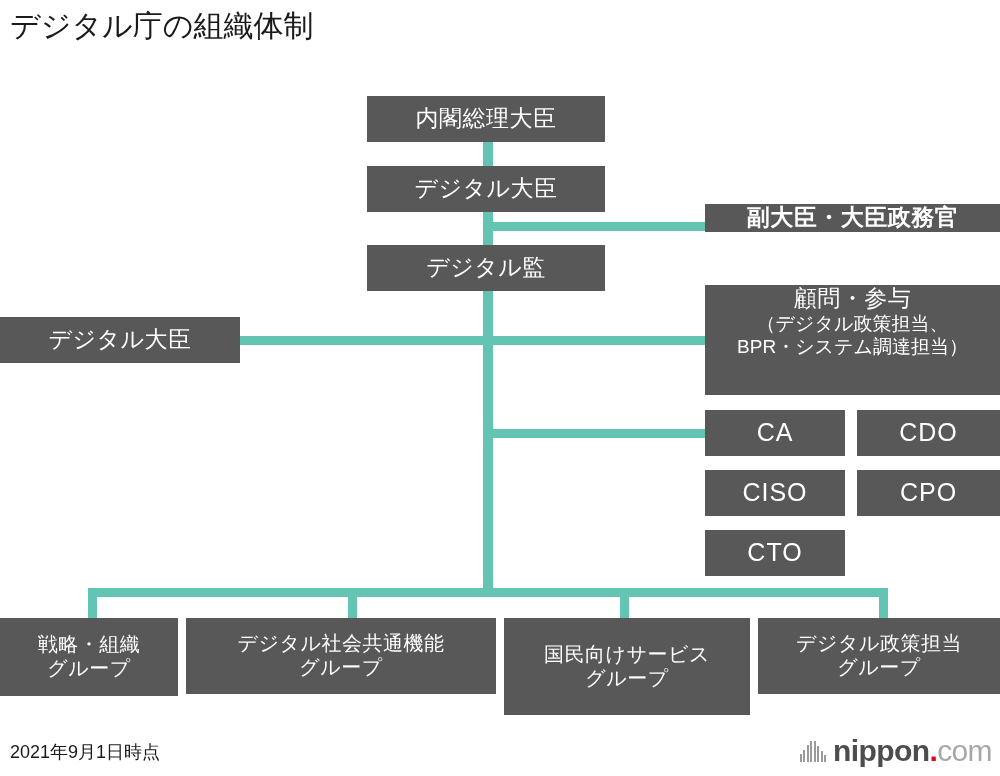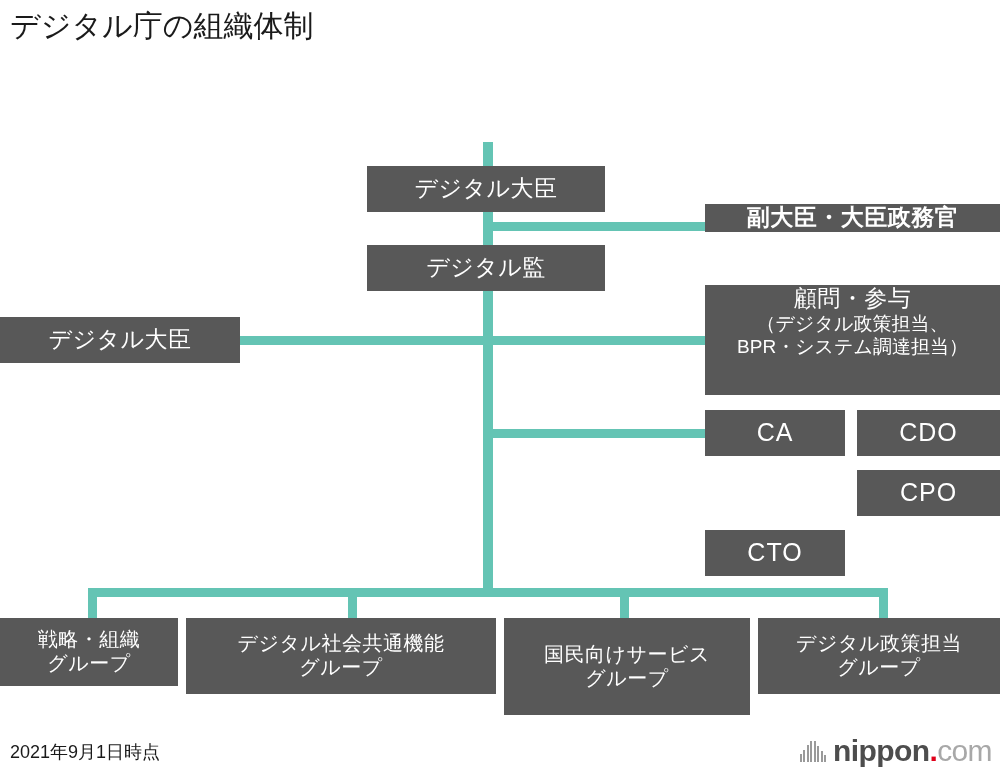--- a/index.html
+++ b/index.html
@@ -139,20 +139,23 @@
   <div class="line" style="left:240px; top:336px; width:465px; height:9px;"></div>
 
   <div class="line" style="left:483px; top:429px; width:222px; height:9px;"></div>
 
   <div class="line" style="left:88px; top:588px; width:800px; height:9px;"></div>
   <div class="line" style="left:88px; top:588px; width:9px; height:30px;"></div>
   <div class="line" style="left:348px; top:588px; width:9px; height:30px;"></div>
   <div class="line" style="left:620px; top:588px; width:9px; height:30px;"></div>
   <div class="line" style="left:879px; top:588px; width:9px; height:30px;"></div>
 
+  <div class="node" style="left:367px; top:96px; width:238px; height:46px;">
+    <span class="l1">内閣総理大臣</span>
+  </div>
 
   <div class="node" style="left:367px; top:166px; width:238px; height:46px;">
     <span class="l1">デジタル大臣</span>
   </div>
 
   <div class="node" style="left:705px; top:204px; width:295px; height:28px;font-weight:bold;">
     <span class="l1">副大臣・大臣政務官</span>
   </div>
 
   <div class="node" style="left:367px; top:245px; width:238px; height:46px;">
@@ -168,28 +171,31 @@
     <span class="sub">（デジタル政策担当、</span>
     <span class="sub">BPR・システム調達担当）</span>
   </div>
 
   <div class="node latin" style="left:705px; top:410px; width:140px; height:46px;">
     <span class="l1">CA</span>
   </div>
   <div class="node latin" style="left:857px; top:410px; width:143px; height:46px;">
     <span class="l1">CDO</span>
   </div>
+  <div class="node latin" style="left:705px; top:470px; width:140px; height:46px;">
+    <span class="l1">CISO</span>
+  </div>
   <div class="node latin" style="left:857px; top:470px; width:143px; height:46px;">
     <span class="l1">CPO</span>
   </div>
   <div class="node latin" style="left:705px; top:530px; width:140px; height:46px;">
     <span class="l1">CTO</span>
   </div>
 
-  <div class="node small" style="left:0px; top:618px; width:178px; height:68px;">
+  <div class="node small" style="left:0px; top:618px; width:178px; height:78px;">
     <span class="l1">戦略・組織</span>
     <span class="l2">グループ</span>
   </div>
 
   <div class="node small" style="left:186px; top:618px; width:310px; height:76px;">
     <span class="l1">デジタル社会共通機能</span>
     <span class="l2">グループ</span>
   </div>
 
   <div class="node small" style="left:504px; top:618px; width:246px; height:97px;">

